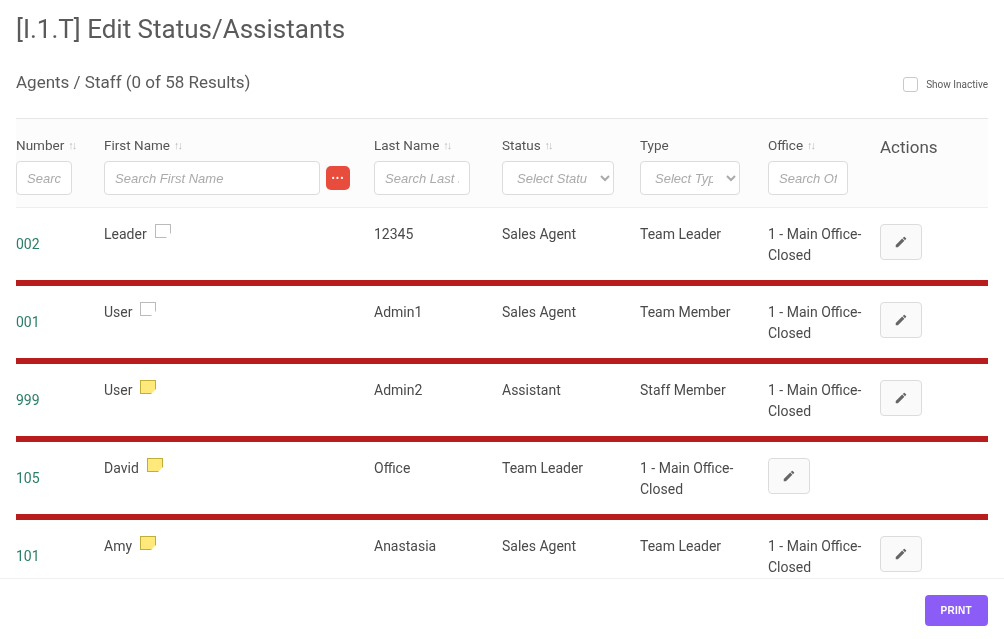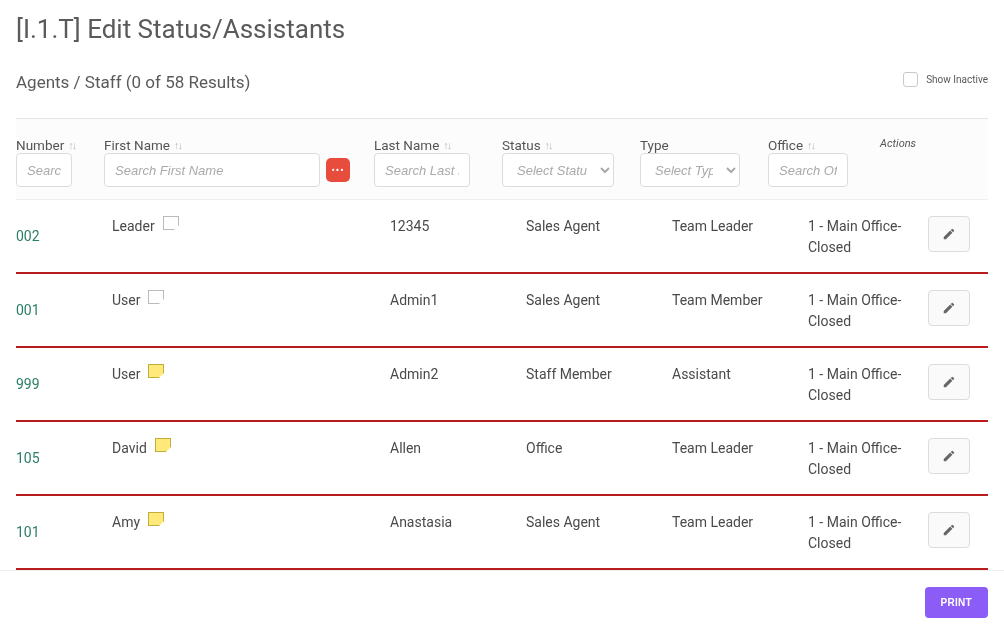--- a/index.html
+++ b/index.html
@@ -14,21 +14,21 @@
   .page { padding: 10px 16px 0 16px; }
   h1.title {
     font-size: 26px;
     font-weight: 400;
     color: #5a5a5a;
     margin: 4px 0 28px 0;
   }
   .subbar {
     display: flex;
     justify-content: space-between;
-    align-items: flex-start;
+    align-items: flex-end;
     margin-bottom: 26px;
   }
   .subtitle {
     font-size: 17px;
     color: #5a5a5a;
     font-weight: 400;
   }
   .show-inactive {
     display: flex;
     align-items: center;
@@ -56,20 +56,21 @@
   .thead {
     padding: 18px 0 12px 0;
     border-bottom: 1px solid #eee;
     background: #fcfcfc;
   }
   .th {
     color: #555;
     font-size: 13.5px;
     display: flex;
     flex-direction: column;
+    gap: 8px;
     padding-right: 8px;
   }
   .th-label { display: flex; align-items: center; gap: 4px; }
   .sort { font-size: 11px; color: #bdbdbd; letter-spacing: -2px; }
   .filter-input, .filter-select {
     height: 34px;
     border: 1px solid #dcdcdc;
     border-radius: 4px;
     padding: 0 10px;
     font-size: 13px;
@@ -90,27 +91,26 @@
     border-radius: 5px;
     display:flex; align-items:center; justify-content:center;
     color:#fff; font-size: 10px; letter-spacing: 1px;
     cursor:pointer;
     flex-shrink: 0;
   }
   .col-last .filter-input { width: 96px; }
   .col-status .filter-select { width: 112px; }
   .col-type .filter-select { width: 100px; }
   .col-office .filter-input { width: 80px; }
-  .col-actions { font-size:11px;font-style:italic; }
+  .col-actions { font-size:17px; }
   .tbody { }
   .trow {
     padding: 16px 0 14px 0;
-    border-bottom: 2px solid #b91c1c;
+    border-bottom: 6px solid #b91c1c;
     align-items: flex-start;
-    gap: 8px;
   }
   .cell { color:#4a4a4a; font-size:14px; line-height:1.5; padding-right:8px; }
   .cell.num { color:#2a7d68; padding-top: 10px; }
   .cell.first { display:flex; align-items:flex-start; gap:8px; }
   .note-icon {
     width:16px; height:14px;
     border:1px solid #bfae3a;
     background: #ffe97a;
     position:relative;
     display:inline-block;
@@ -277,40 +277,39 @@
             </div>
           </div>
         </div>
         <div class="trow">
           <div class="cell num">999</div>
           <div class="cell first">
             <span>User</span>
             <span class="note-icon "></span>
           </div>
           <div class="cell">Admin2</div>
+          <div class="cell">Assistant</div>
           <div class="cell">Staff Member</div>
-          <div class="cell">Assistant</div>
           <div class="cell office">1 - Main Office-Closed</div>
           <div class="cell">
             <div class="edit-btn">
               <span>
                 <svg class="pencil" viewBox="0 0 24 24" fill="none" stroke="#666" stroke-width="2">
                   <path d="M3 17.25V21h3.75L17.81 9.94l-3.75-3.75L3 17.25zM20.71 7.04a1 1 0 0 0 0-1.41l-2.34-2.34a1 1 0 0 0-1.41 0l-1.83 1.83 3.75 3.75 1.83-1.83z" fill="#666" stroke="none"></path>
                 </svg>
               </span>
             </div>
           </div>
         </div>
         <div class="trow">
           <div class="cell num">105</div>
           <div class="cell first">
             <span>David</span>
             <span class="note-icon "></span>
           </div>
-          <div class="cell">Allen</div>
           <div class="cell">Office</div>
           <div class="cell">Team Leader</div>
           <div class="cell office">1 - Main Office-Closed</div>
           <div class="cell">
             <div class="edit-btn">
               <span>
                 <svg class="pencil" viewBox="0 0 24 24" fill="none" stroke="#666" stroke-width="2">
                   <path d="M3 17.25V21h3.75L17.81 9.94l-3.75-3.75L3 17.25zM20.71 7.04a1 1 0 0 0 0-1.41l-2.34-2.34a1 1 0 0 0-1.41 0l-1.83 1.83 3.75 3.75 1.83-1.83z" fill="#666" stroke="none"></path>
                 </svg>
               </span>

